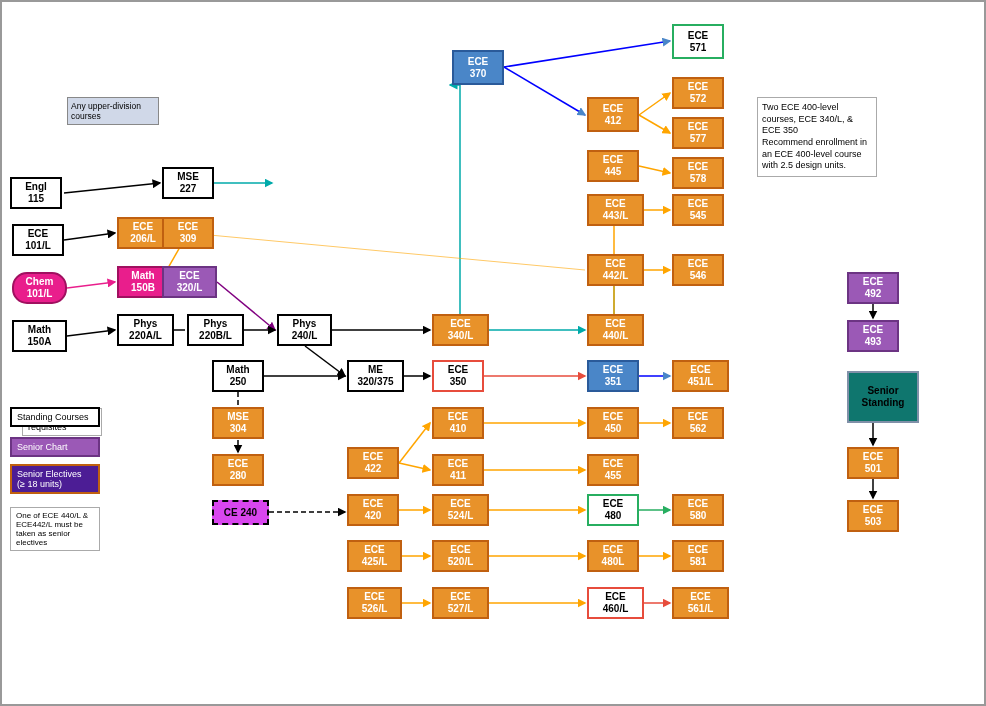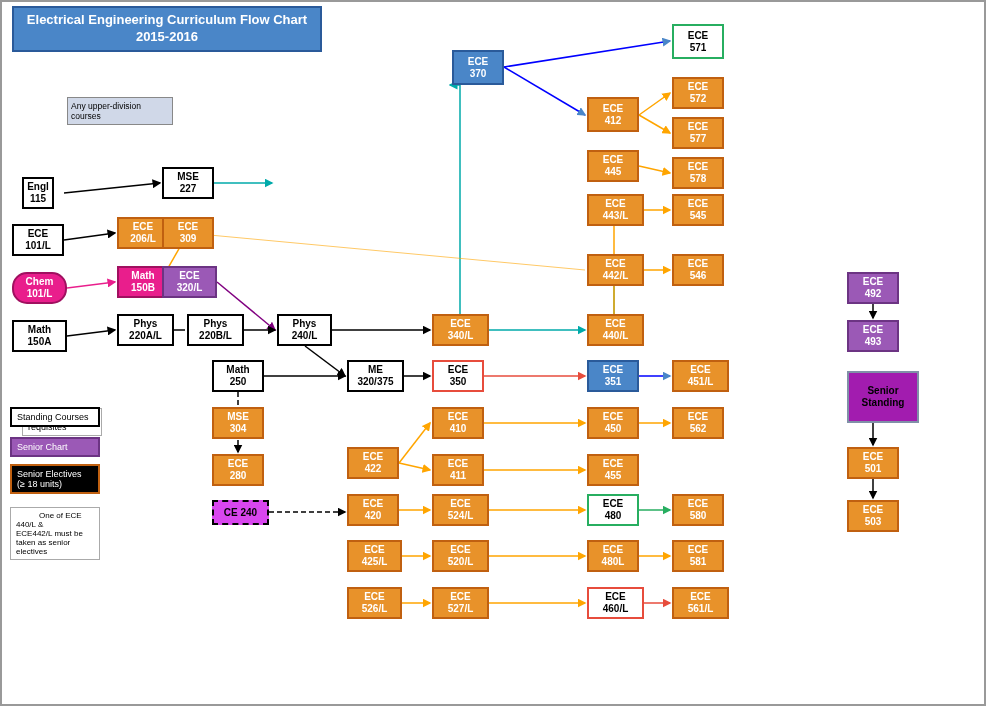--- a/index.html
+++ b/index.html
@@ -68,21 +68,21 @@
     .node-red-border {
       background: white;
       border: 2px solid #e74c3c;
     }
     .node-pink {
       background: #e91e8c;
       border: 2px solid #a01060;
       color: white;
     }
     .node-gray {
-      background: #a21caf;
+      background: #0f766e;
       border: 2px solid #8090a8;
       color: black;
     }
     .node-dashed {
       background: #d946ef;
       border: 2px dashed black;
     }
     svg.arrows {
       position: absolute;
       top: 0;
@@ -103,27 +103,31 @@
       position: absolute;
       font-size: 9px;
       line-height: 1.3;
     }
   </style>
 </head>
 <body>
 
 <div id="chart-container">
 
-  <div class="title-box">
-    <span>Electrical Engineering Curriculum Flow Chart</span><br>
-    <span>2015-2016</span>
-  </div>
-
-
-  <div style="position:absolute; left:65px; top:95px; width:106px; font-size:8.5px; background:#d0d8e8; border:1px solid #888; padding:3px;">
+
+  <div class="info-box" style="left:755px; top:95px; width:120px; border:1px solid #aaa; padding:4px; background:white;">
+    <span style="white-space:pre-line; font-size:9px;">Two ECE 400-level
+courses, ECE 340/L, &amp;
+ECE 350
+Recommend enrollment in
+an ECE 400-level course
+with 2.5 design units.</span>
+  </div>
+
+  <div style="position:absolute; left:65px; top:95px; width:92px; font-size:8.5px; background:#d0d8e8; border:1px solid #888; padding:3px;">
     <span style="white-space:pre-line;">Any upper-division
 courses</span>
   </div>
 
   <svg class="arrows">
 
     <line x1="62" y1="191" x2="158" y2="181" stroke="black" stroke-width="1.5" marker-end="url(#arrowBlack)"></line>
 
     <line x1="62" y1="238" x2="113" y2="231" stroke="black" stroke-width="1.5" marker-end="url(#arrowBlack)"></line>
 
@@ -249,31 +253,31 @@
 
   <div class="legend-box" style="top:370px; left:20px; width:80px;margin-top:36px;">
     <span style="white-space:pre-line;">- - - Co-requisites</span>
   </div>
   <div class="legend-box" style="top:405px; left:8px; width:90px; border:2px solid black;">
     <span>Standing Courses</span>
   </div>
   <div class="legend-box" style="top:435px; left:8px; width:90px; background:#9b59b6; color:white; border:2px solid #6c3483;">
     <span>Senior Chart</span>
   </div>
-  <div class="legend-box" style="top:462px; left:8px; width:90px; background:#000000; color:white; border:2px solid #c06010;">
+  <div class="legend-box" style="top:462px; left:8px; width:90px; background:#4c1d95; color:white; border:2px solid #c06010;">
     <span style="white-space:pre-line;">Senior Electives
 (≥ 18 units)</span>
   </div>
   <div class="legend-box" style="top:505px; left:8px; width:90px; border:1px solid #aaa; font-size:8px;">
-    <span style="white-space:pre-line;margin-left:23px;">One of ECE 440/L &amp;
+    <span style="white-space:pre-line;">One of ECE 440/L &amp;
 ECE442/L must be
 taken as senior electives</span>
   </div>
 
-<div class="node node-white" style="left: 20px; top: 175px; width: 32px; height: 32px; font-size: 10px; white-space: pre-line;">Engl
+<div class="node node-white" style="left: 8px; top: 175px; width: 52px; height: 32px; font-size: 10px; white-space: pre-line;">Engl
 115</div>
     <div class="node node-white" style="left: 10px; top: 222px; width: 52px; height: 32px; font-size: 10px; white-space: pre-line;">ECE
 101/L</div>
     <div class="node node-pink" style="left: 10px; top: 270px; width: 55px; height: 32px; font-size: 10px; white-space: pre-line; border-radius: 15px;">Chem
 101/L</div>
     <div class="node node-white" style="left: 10px; top: 318px; width: 55px; height: 32px; font-size: 10px; white-space: pre-line;">Math
 150A</div>
     <div class="node node-white" style="left: 160px; top: 165px; width: 52px; height: 32px; font-size: 10px; white-space: pre-line;">MSE
 227</div>
     <div class="node node-orange" style="left: 115px; top: 215px; width: 52px; height: 32px; font-size: 10px; white-space: pre-line;">ECE

